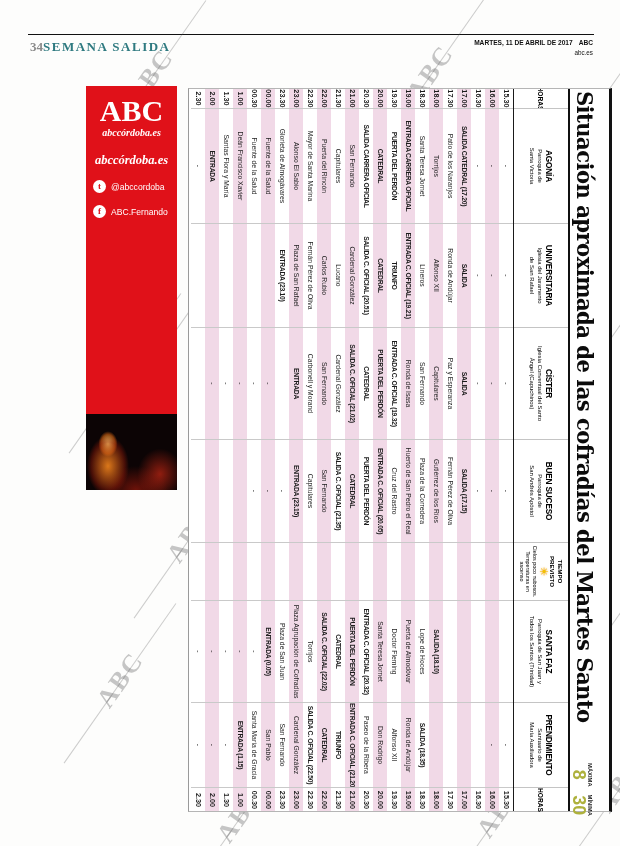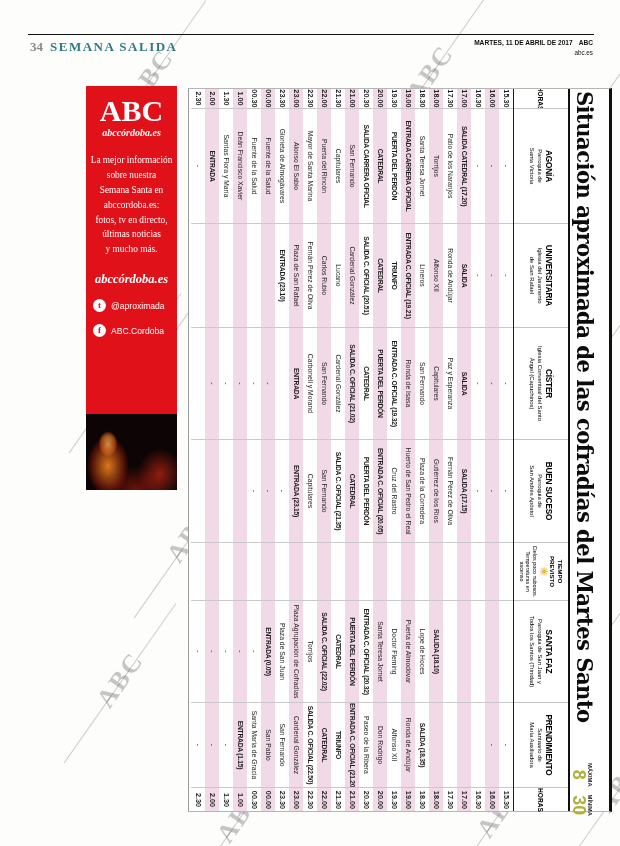--- a/index.html
+++ b/index.html
@@ -2,21 +2,21 @@
 <html><head>
 <meta charset="utf-8">
 <style>
   html,body{margin:0;padding:0;}
   body{width:620px;height:846px;position:relative;background:#fdfdfc;overflow:hidden;
        font-family:"Liberation Sans",sans-serif;}
   
   .pg-rule{position:absolute;left:28px;right:26px;top:34px;border-top:1.5px solid #111;}
   .pg-head{position:absolute;left:30px;top:39px;font-family:"Liberation Serif",serif;
            font-size:13px;font-weight:bold;}
-  .pg-num{color:#8a8a8a;margin-right:7px;}
+  .pg-num{color:#8a8a8a;}
   .pg-sec{color:#2f7a80;letter-spacing:1.5px;}
   .pg-date{position:absolute;right:27px;top:38px;text-align:right;font-size:6.3px;color:#111;line-height:1.5;}
   .pg-date b{font-size:6.6px;}
   .pg-brand{font-weight:bold;margin-left:6px;}
   
   .wm{position:absolute;pointer-events:none;transform:rotate(-55deg);color:rgba(70,70,70,.30);
       font-family:"Liberation Serif",serif;font-size:26px;font-weight:bold;letter-spacing:2px;}
   .wm::before{content:"";position:absolute;left:-70px;top:16px;width:195px;border-top:1px solid rgba(80,80,80,.28);}
   
   .ad{position:absolute;left:86px;top:86px;width:91px;height:404px;background:#e01119;color:#fff;
@@ -91,35 +91,28 @@
     <div class="wm" style="left: 300px; top: 670px;">ABC</div>
     <div class="wm" style="left: 555px; top: 645px;">ABC</div>
     <div class="wm" style="left: 210px; top: 800px;">ABC</div>
     <div class="wm" style="left: 470px; top: 795px;">ABC</div>
     <div class="wm" style="left: 590px; top: 770px;">ABC</div>
   </div>
 
 <div class="ad">
   <div class="ad-logo">ABC</div>
   <div class="ad-logo-sub">abccórdoba.es</div>
-  <div class="ad-text">La mejor información
-sobre nuestra
-Semana Santa en
-abccordoba.es:
-fotos, tv en directo,
-últimas noticias
-y mucho más.</div>
   <div class="ad-url">abccórdoba.es</div>
   <div class="ad-soc">
     <span class="soc-ic">t</span>
-    <span>@aproximada</span>
+    <span>@abccordoba</span>
   </div>
   <div class="ad-soc">
     <span class="soc-ic">f</span>
-    <span>ABC.Cordoba</span>
+    <span>ABC.Fernando</span>
   </div>
   <div class="ad-photo"></div>
 </div>
 
 <div class="rt">
   <div class="ttl-row">
     <span class="ttl">Situación aproximada de las cofradías del Martes Santo</span>
     <span class="mx">
       <div>
         <span class="lb">MÁXIMA</span>

